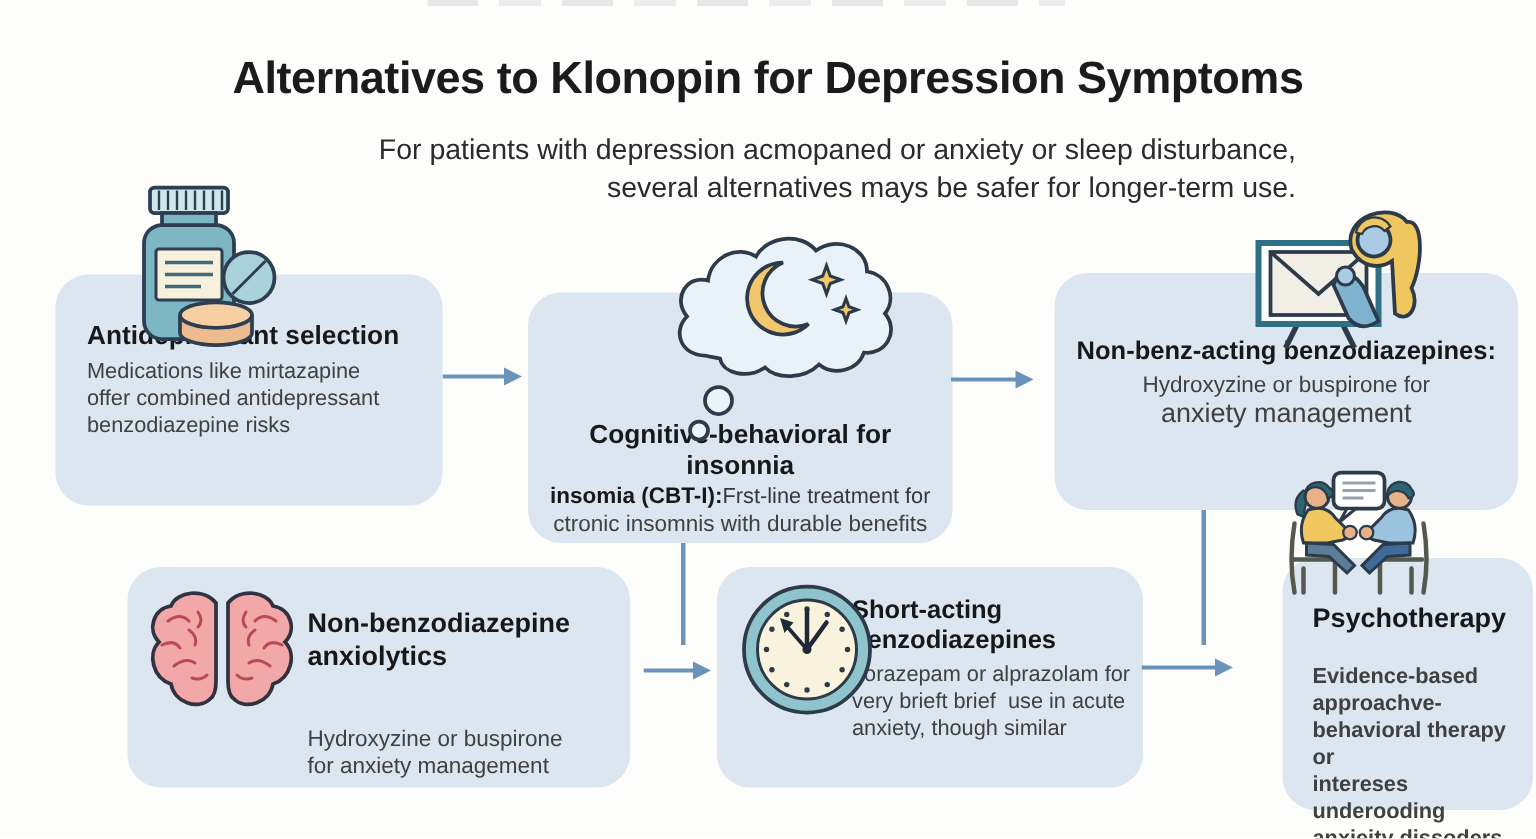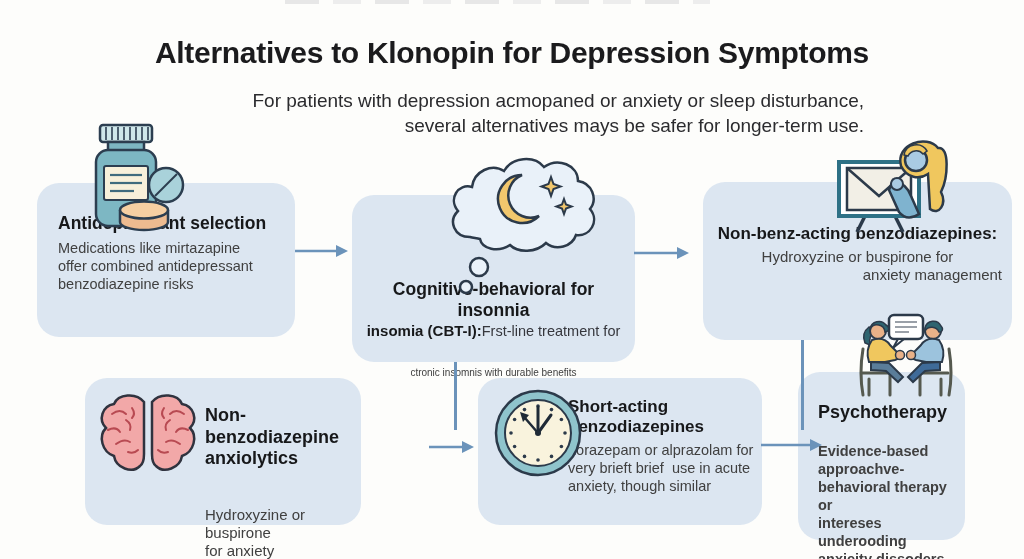--- a/index.html
+++ b/index.html
@@ -68,57 +68,57 @@
     <path d="M58 88 v12 a24 8 0 0 0 48 0 v-12" fill="#edbb90" stroke="#2c3e50" stroke-width="2.5"></path>
     <ellipse cx="82" cy="88" rx="24" ry="8.5" fill="#f6cfa2" stroke="#2c3e50" stroke-width="2.5"></ellipse>
   </svg>
 
   <div class="abs box" style="left:352px;top:195px;width:283px;height:167px;">
     <div class="centered" style="padding:84px 12px 0 12px;">
       <div class="heading" style="font-size:17.5px;">Cognitive-behavioral for insonnia</div>
       <div style="line-height:19px;">
         <span class="heading" style="font-size:15px;">insomia (CBT-I):</span><span style="font-size:14.5px;color:#36373d;">Frst-line treatment for</span>
       </div>
-      <div class="body-line" style="font-size:10px;margin-top:23px;">ctronic insomnis with durable benefits</div>
+      <div class="body-line" style="font-size:15px;">ctronic insomnis with durable benefits</div>
     </div>
   </div>
 
   <svg class="abs" style="left:438px;top:147px;" width="165" height="155" viewBox="0 0 165 155">
     <circle cx="41" cy="120" r="9" fill="#eaf2fa" stroke="#2c3a4a" stroke-width="2.5"></circle>
     <circle cx="28" cy="140" r="6" fill="#eaf2fa" stroke="#2c3a4a" stroke-width="2.5"></circle>
     <path d="M32 90 C16 90 10 74 20 64 C10 52 20 36 34 40 C36 24 54 16 66 24 C74 10 96 8 106 20 C120 10 140 18 140 34 C154 36 160 52 152 62 C162 74 152 90 138 88 C134 100 118 104 108 96 C98 106 80 106 72 98 C60 106 44 102 42 92 C38 91 35 91 32 90 Z" fill="#e9f1f9" stroke="#2c3a4a" stroke-width="2.5"></path>
     <path d="M84 28 a24 24 0 1 0 17 41 a19 19 0 0 1 -17 -41 Z" fill="#f2c76d" stroke="#2c3a4a" stroke-width="2.5"></path>
     <path d="M113 30 l2.5 7 l7 2.5 l-7 2.5 l-2.5 7 l-2.5 -7 l-7 -2.5 l7 -2.5 Z" fill="#f2c76d" stroke="#2c3a4a" stroke-width="2"></path>
     <path d="M126 52 l2 5.5 l5.5 2 l-5.5 2 l-2 5.5 l-2 -5.5 l-5.5 -2 l5.5 -2 Z" fill="#f2c76d" stroke="#2c3a4a" stroke-width="2"></path>
   </svg>
 
   <div class="abs box" style="left:703px;top:182px;width:309px;height:158px;">
     <div class="centered" style="padding:42px 10px 0 10px;">
       <div class="heading">Non-benz-acting benzodiazepines:</div>
       <div style="margin-top:4px;">
         <span class="body-line" style="font-size:15px;">Hydroxyzine or buspirone for</span>
-        <span class="body-line" style="font-size:15px;text-align:right;">anxiety management</span>
+        <span class="body-line" style="font-size:18px;">anxiety management</span>
       </div>
     </div>
   </div>
 
   <svg class="abs" style="left:835px;top:136px;" width="115" height="102" viewBox="0 0 115 102">
     <line x1="30" y1="80" x2="22" y2="96" stroke="#2c3a4a" stroke-width="3.5"></line>
     <line x1="60" y1="80" x2="68" y2="96" stroke="#2c3a4a" stroke-width="3.5"></line>
     <rect x="4" y="26" width="80" height="54" fill="#ffffff" stroke="#2e7186" stroke-width="4"></rect>
     <rect x="12" y="32" width="64" height="42" fill="#f2efe6" stroke="#2c3a4a" stroke-width="2.5"></rect>
     <path d="M12 32 L44 60 L76 32" fill="none" stroke="#2c3a4a" stroke-width="2.5"></path>
     <path d="M66 30 C60 8 92 -2 103 12 C115 10 113 42 106 56 C112 68 104 80 95 73 L93 38 C84 44 72 42 66 30 Z" fill="#f0c75e" stroke="#2c3a4a" stroke-width="2.5"></path>
     <circle cx="81" cy="24" r="11" fill="#a9cbe3" stroke="#2c3a4a" stroke-width="2.5"></circle>
     <path d="M69 19 a12.5 12.5 0 0 1 23 -4 l-4 3 a9 9 0 0 0 -15 2 Z" fill="#f0c75e" stroke="#2c3a4a" stroke-width="1.5"></path>
     <path d="M58 44 q14 4 18 16 l8 18 q-12 8 -20 -2 l-10 -22 Z" fill="#7fb3cf" stroke="#2c3a4a" stroke-width="2.5"></path>
     <circle cx="62" cy="48" r="6" fill="#a9cbe3" stroke="#2c3a4a" stroke-width="2"></circle>
   </svg>
 
-  <div class="abs box" style="left:85px;top:378px;width:276px;height:147px;">
+  <div class="abs box" style="left:85px;top:378px;width:335px;height:147px;">
     <div style="padding:27px 10px 0 120px;">
       <div class="heading" style="font-size:18px;">Non-benzodiazepine anxiolytics</div>
       <div style="margin-top:3px;">
         <span class="body-line" style="font-size:15px;margin-top:36px;">Hydroxyzine or buspirone</span>
         <span class="body-line" style="font-size:15px;">for anxiety management</span>
       </div>
     </div>
   </div>
 
   <svg class="abs" style="left:98px;top:390px;" width="100" height="92" viewBox="0 0 100 92">
@@ -170,21 +170,21 @@
         <circle cx="22.6" cy="32.5" r="1.8"></circle>
         <circle cx="32.5" cy="22.6" r="1.8"></circle>
     </g>
     <line x1="46" y1="46" x2="46" y2="20" stroke="#1f2a36" stroke-width="3" stroke-linecap="round"></line>
     <line x1="46" y1="46" x2="59" y2="28" stroke="#1f2a36" stroke-width="3" stroke-linecap="round"></line>
     <line x1="46" y1="46" x2="33" y2="31" stroke="#1f2a36" stroke-width="2.5" stroke-linecap="round"></line>
     <polygon points="28,25 37,28 31,35" fill="#1f2a36"></polygon>
     <circle cx="46" cy="46" r="3" fill="#1f2a36"></circle>
   </svg>
 
-  <div class="abs box" style="left:798px;top:372px;width:167px;height:168px;">
+  <div class="abs box" style="left:855px;top:372px;width:167px;height:168px;">
     <div style="padding:30px 8px 0 20px;">
       <div class="heading" style="font-size:18px;">Psychotherapy</div>
       <div style="margin-top:18px;font-weight:bold;">
         <span class="body-line">Evidence-based approachve-</span>
         <span class="body-line">behavioral therapy or</span>
         <span class="body-line">intereses underooding</span>
         <span class="body-line">anxieity dissoders</span>
       </div>
     </div>
   </div>

